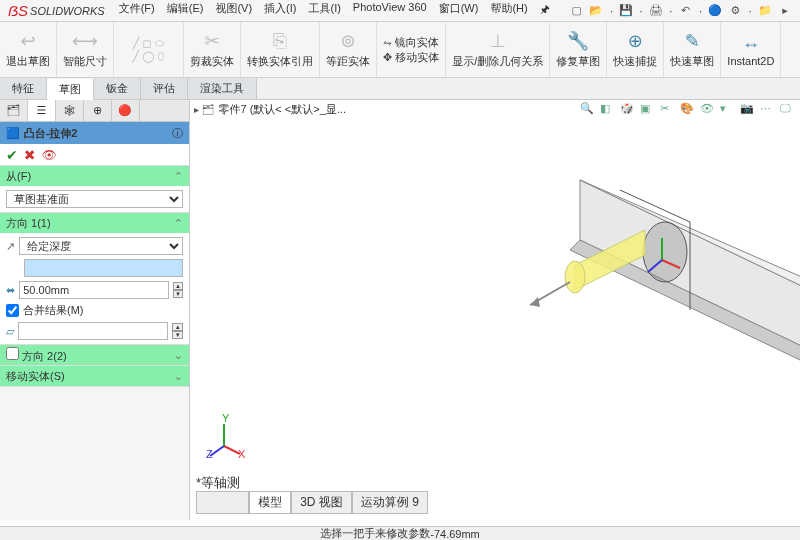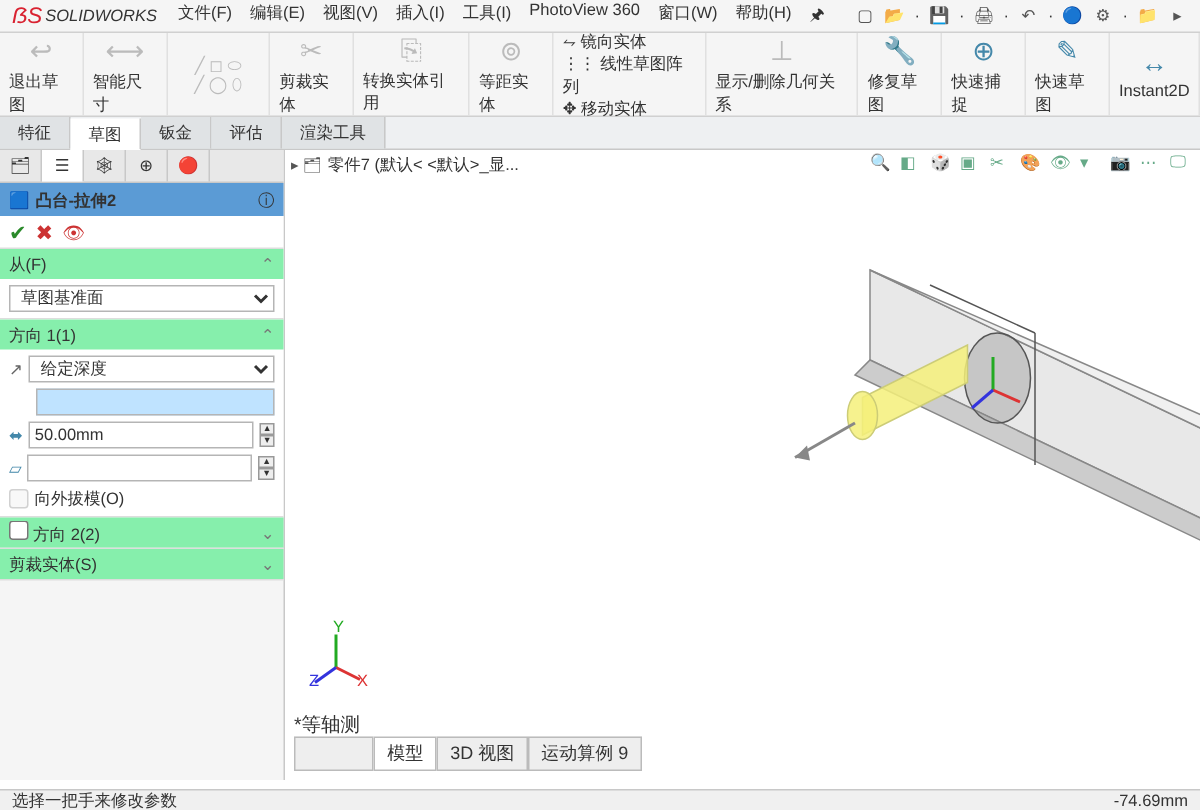--- a/index.html
+++ b/index.html
@@ -41,21 +41,21 @@
 .viewport{flex:1;position:relative;background:#fff}
 .vp-tabs{position:absolute;top:2px;left:4px;font-size:10px;color:#555;display:flex;gap:4px;align-items:center}
 .vp-icons{position:absolute;top:2px;right:6px;display:flex;gap:6px}
 .vp-icons span{width:14px;height:14px;color:#6a8;cursor:pointer}
 .triad{position:absolute;left:14px;bottom:60px}
 .triad svg{overflow:visible}
 .viewbtns{position:absolute;left:6px;bottom:28px;font-size:13px;color:#333}
 .btmtabs{position:absolute;left:6px;bottom:6px;display:flex;gap:0}
 .btmtab{padding:2px 8px;border:1px solid #bbb;background:#eee;font-size:12px;cursor:pointer}
 .btmtab.active{background:#fff}
-.status{position:absolute;bottom:0;left:0;right:0;height:14px;background:#f0f0f0;border-top:1px solid #c8c8c8;display:flex;align-items:center;justify-content:space-between;padding:0 8px;font-size:10px;color:#444}
+.status{position:absolute;bottom:0;left:0;right:0;height:14px;background:#f0f0f0;border-top:1px solid #c8c8c8;display:flex;align-items:center;justify-content:center;padding:0 8px;font-size:10px;color:#444}
 .model{position:absolute;left:280px;top:60px}
 </style>
 </head>
 <body>
 
 <div class="menubar">
   <div class="logo">
     <span class="logo-s">ẞS</span>
     <span>SOLIDWORKS</span>
   </div>
@@ -103,21 +103,20 @@
   <div class="tgroup">
       <div class="tgroup-icon">⎘</div>
       <div>转换实体引用</div>
     </div>
   <div class="tgroup">
       <div class="tgroup-icon">⊚</div>
       <div>等距实体</div>
     </div>
   <div class="tgroup" style="align-items:flex-start;font-size:9px;color:#bbb">
     <div>⥊ <span>镜向实体</span></div>
-    <div>⋮⋮ <span>线性草图阵列</span></div>
     <div>✥ <span>移动实体</span></div>
   </div>
   <div class="tgroup">
       <div class="tgroup-icon">⊥</div>
       <div>显示/删除几何关系</div>
     </div>
   <div class="tgroup">
       <div class="tgroup-icon">🔧</div>
       <div>修复草图</div>
     </div>
@@ -188,43 +187,43 @@
           <input type="text" class="hl" style="flex: 1 1 0%;">
         </div>
         <div class="row">
           <span style="color:#48a">⬌</span>
           <input type="text" style="flex: 1 1 0%;" value="50.00mm">
           <div class="spin">
               <span>▴</span>
               <span>▾</span>
             </div>
         </div>
+        <div class="cb-row">
+            <input type="checkbox" checked="" style="">
+            <span>合并结果(M)</span>
+          </div>
         <div class="row">
           <span style="color:#48a">▱</span>
           <input type="text" style="flex: 1 1 0%;">
           <div class="spin">
               <span>▴</span>
               <span>▾</span>
             </div>
         </div>
-        <div class="cb-row" style="color:#aaa">
-            <input type="checkbox" disabled="" style="">
-            <span>向外拔模(O)</span>
-          </div>
       </div>
     </div>
     <div class="section">
       <div class="section-h">
           <span><input type="checkbox" style=""> <span>方向 2(2)</span></span>
           <span class="chev">⌄</span>
         </div>
     </div>
     <div class="section">
       <div class="section-h">
-          <span>剪裁实体(S)</span>
+          <span>移动实体(S)</span>
           <span class="chev">⌄</span>
         </div>
     </div>
   </div>
 
   <div class="viewport">
     <div class="vp-tabs">▸ 🗂 <span>零件7  (默认&lt; &lt;默认&gt;_显...</span></div>
     <div class="vp-icons">
       <span>🔍</span>
       <span>◧</span>

